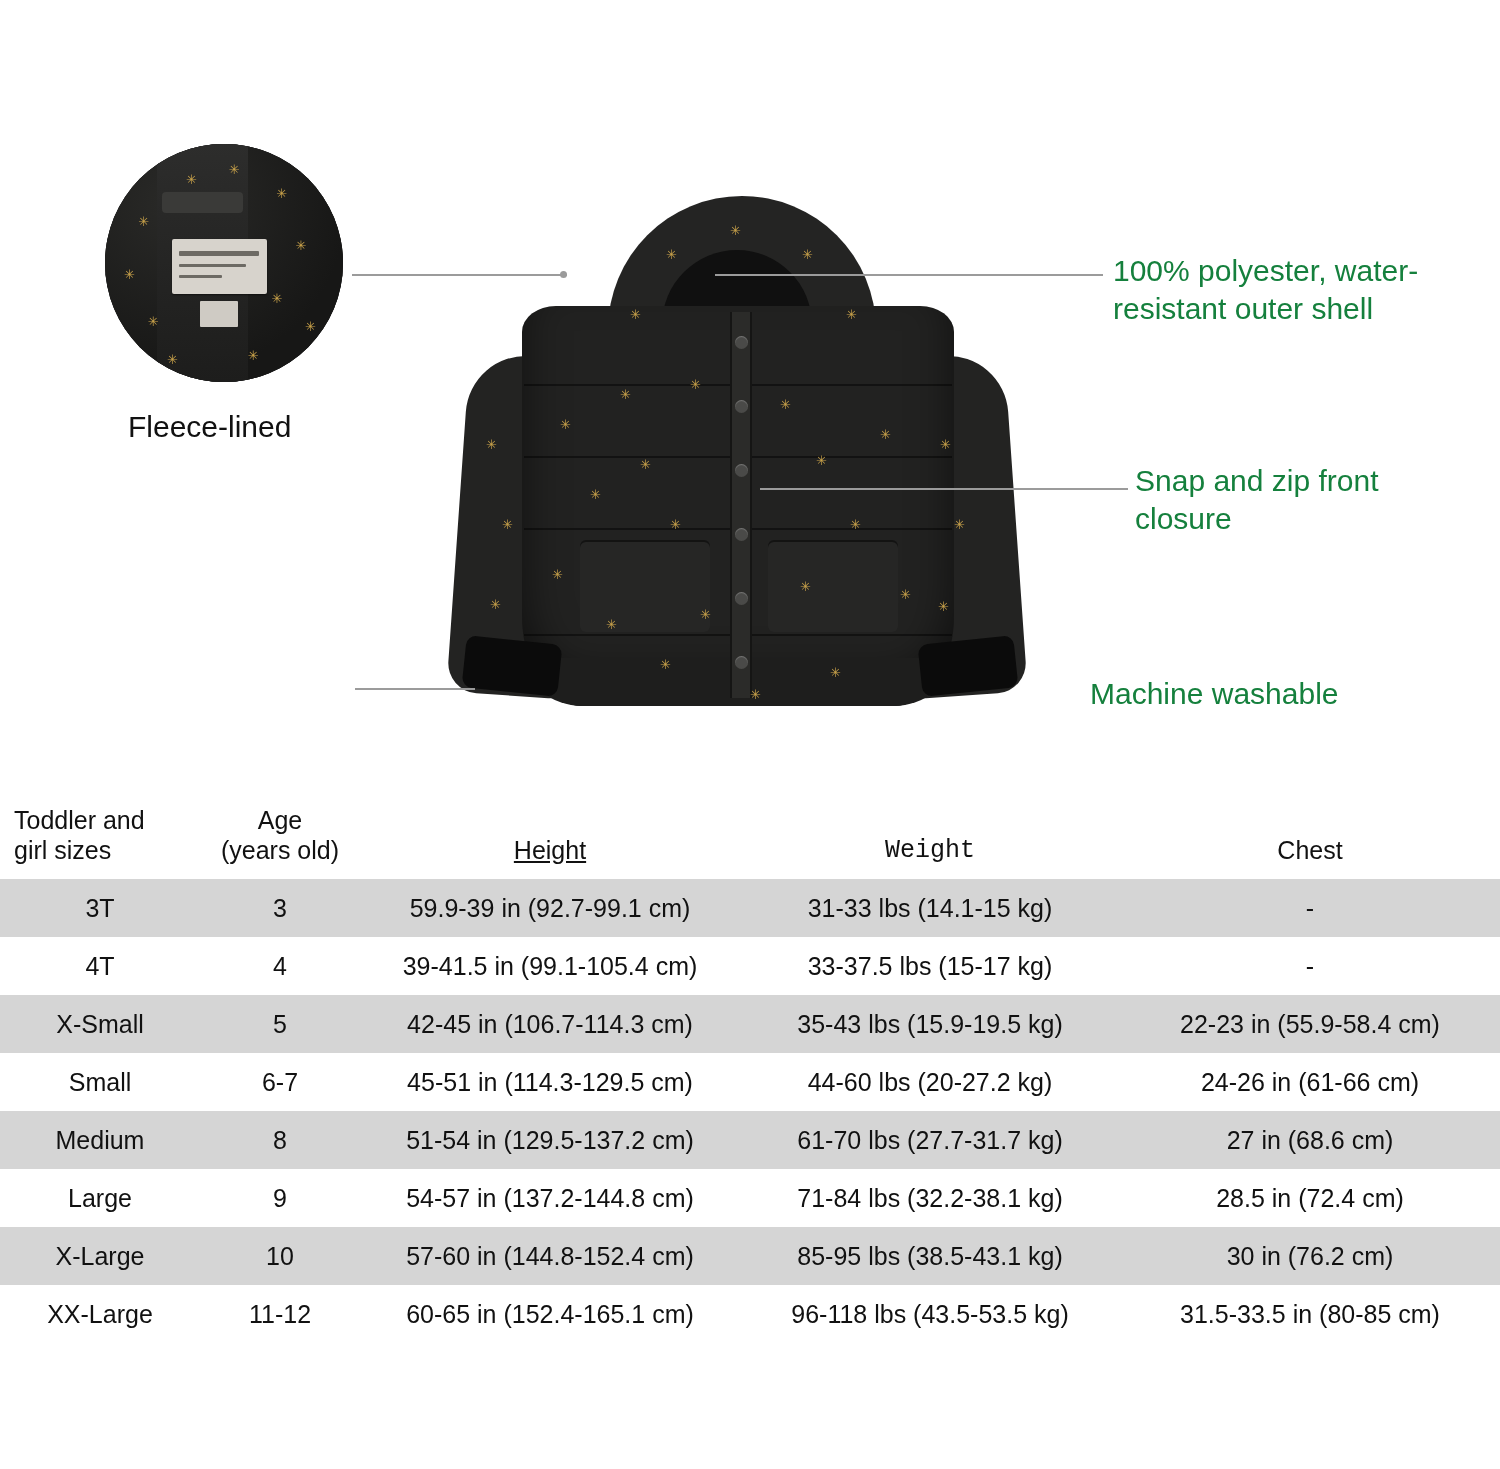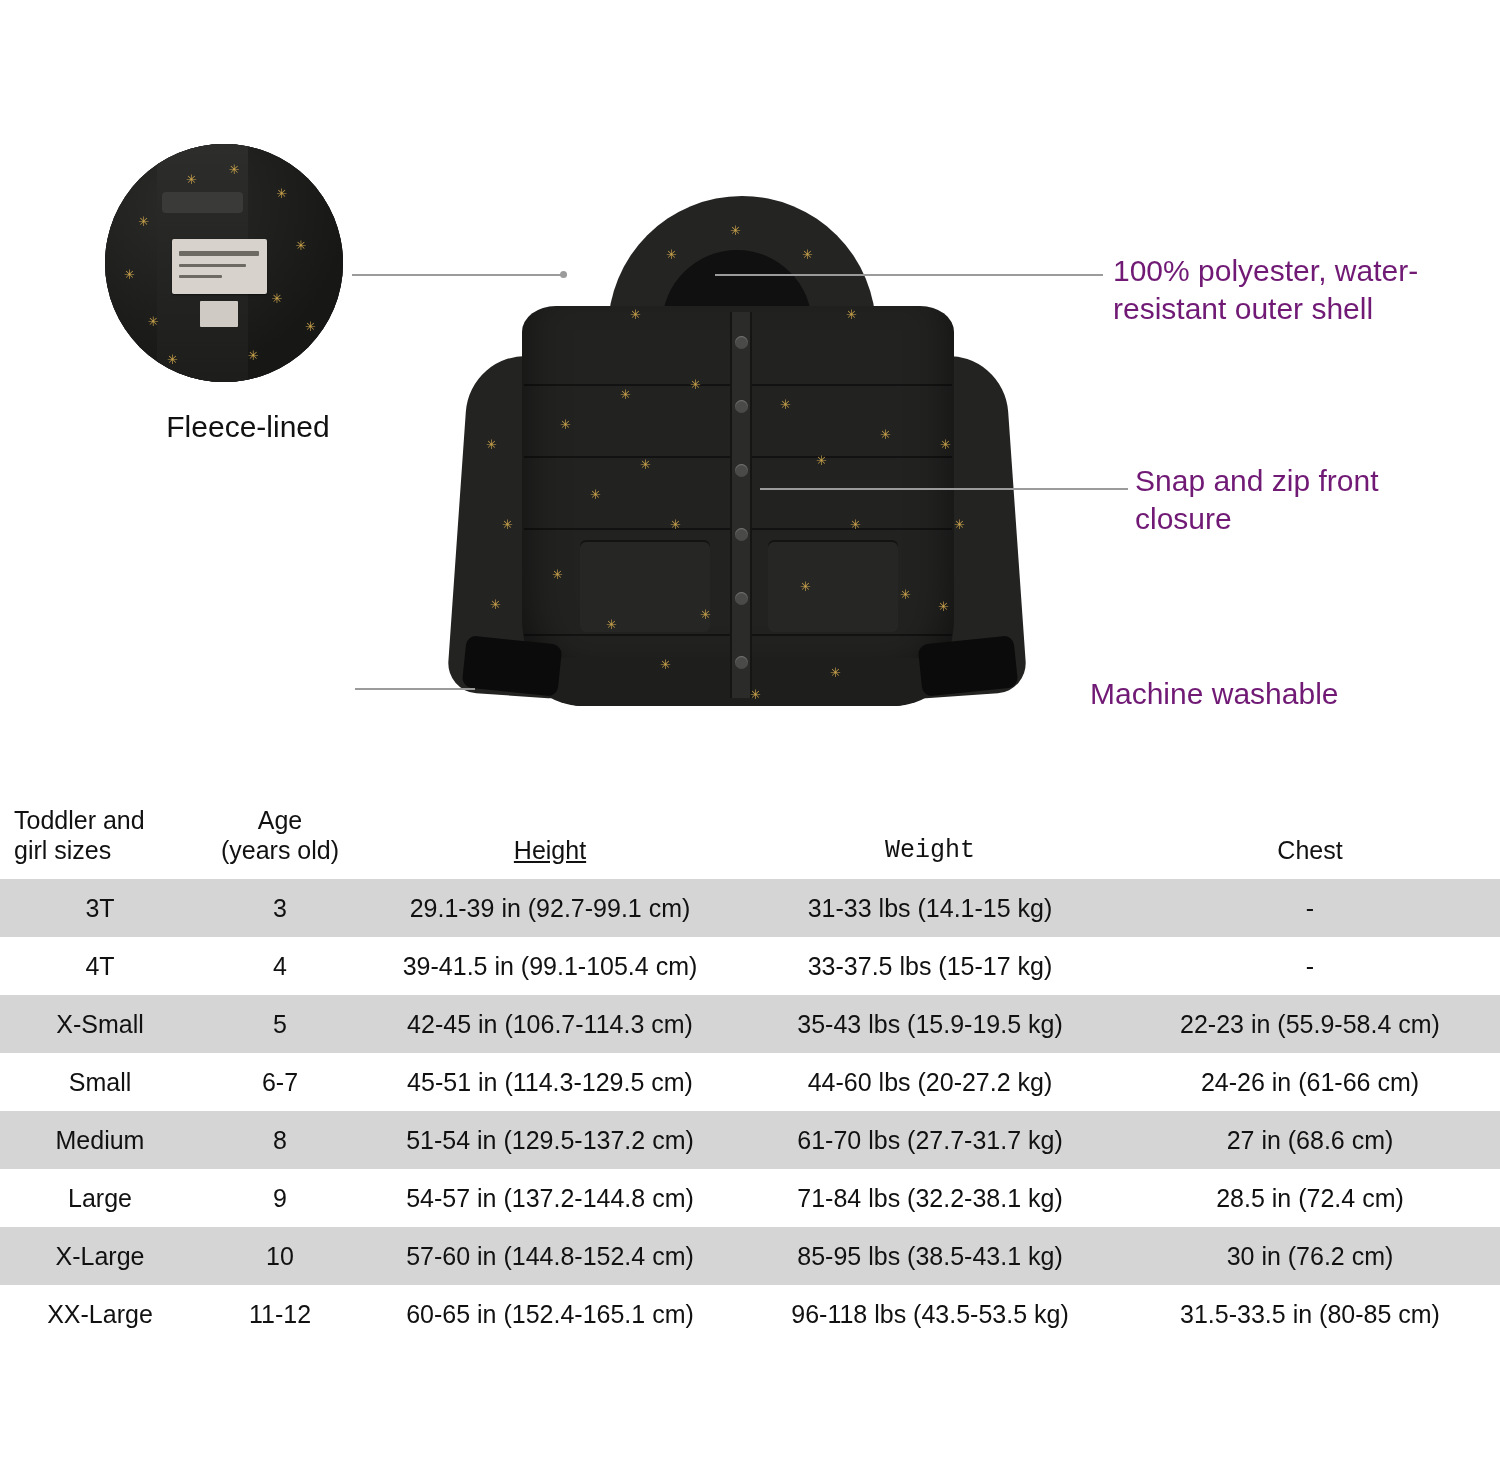--- a/index.html
+++ b/index.html
@@ -95,21 +95,21 @@
     line-height: 1;
     user-select: none;
   }
 
   .inset-caption {
     position: absolute;
     left: 128px; top: 300px;
     width: 240px;
     font-size: 30px;
     color: #111;
-    text-align: center;
+    text-align: left;
   }
 
   
   .jacket {
     position: absolute;
     left: 430px; top: 78px;
     width: 620px; height: 540px;
   }
   .j-body {
     position: absolute;
@@ -195,21 +195,21 @@
     width: 424px; height: 48px;
     background: #1e1e1d;
     border-radius: 0 0 70px 70px / 0 0 60px 60px;
   }
 
   
   .callout {
     position: absolute;
     font-size: 30px;
     line-height: 1.26;
-    color: #701a75;
+    color: #15803d;
   }
   .callout-polyester { left: 1113px; top: 142px; width: 330px; }
   .callout-snapzip   { left: 1135px; top: 352px; width: 300px; }
   .callout-machine   { left: 1090px; top: 565px; width: 340px; }
   .callout-thumb     { left: 133px;  top: 548px; width: 280px; }
 
   .lead {
     position: absolute;
     height: 2px;
     background: #9b9b9b;
@@ -372,21 +372,21 @@
           </th>
           <th class="height-col">Height</th>
           <th class="weight-col">Weight</th>
           <th class="chest-col">Chest</th>
         </tr>
       </thead>
       <tbody>
         <tr>
           <td>3T</td>
           <td>3</td>
-          <td>29.1-39 in (92.7-99.1 cm)</td>
+          <td>59.9-39 in (92.7-99.1 cm)</td>
           <td>31-33 lbs (14.1-15 kg)</td>
           <td>-</td>
         </tr>
         <tr>
           <td>4T</td>
           <td>4</td>
           <td>39-41.5 in (99.1-105.4 cm)</td>
           <td>33-37.5 lbs (15-17 kg)</td>
           <td>-</td>
         </tr>

